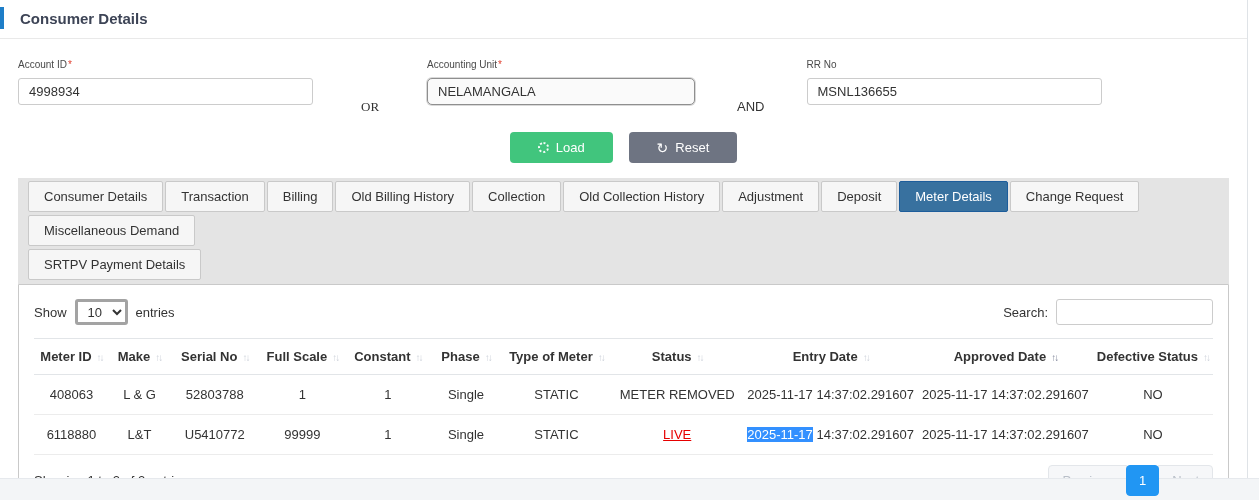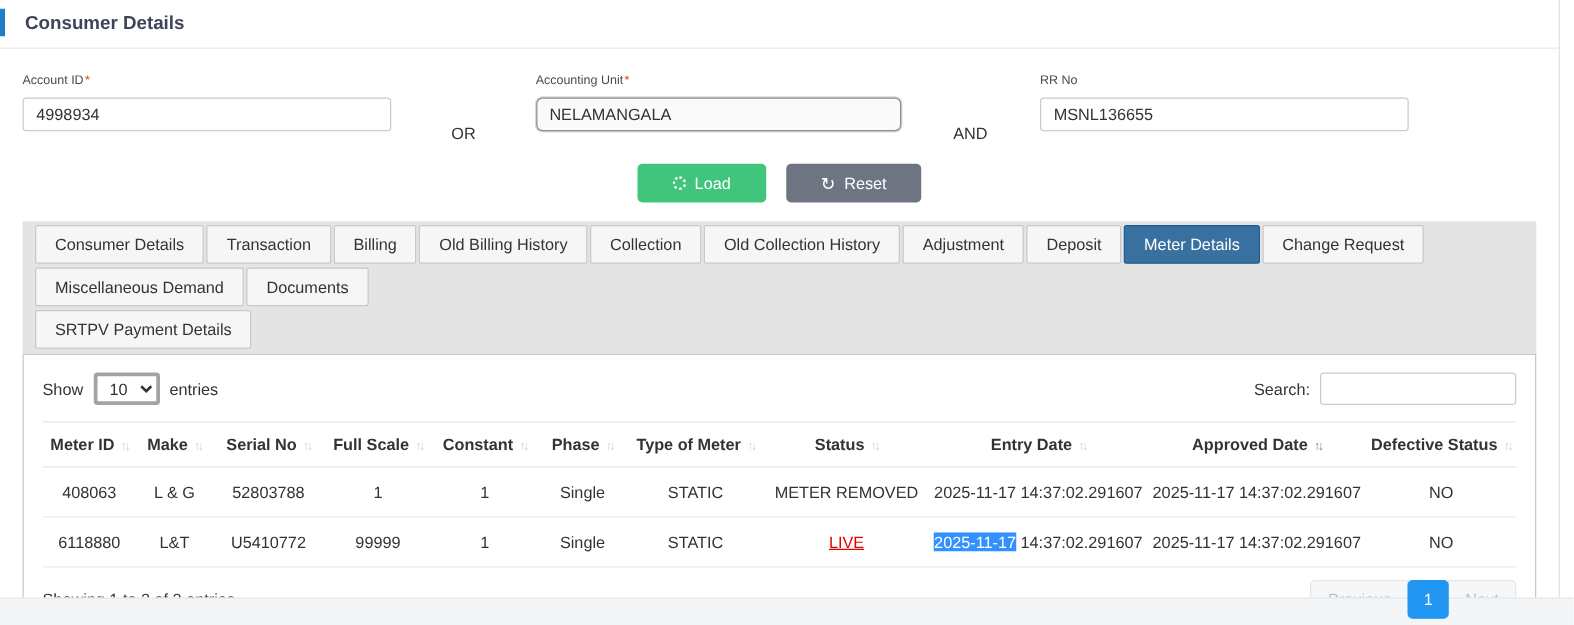--- a/index.html
+++ b/index.html
@@ -13,23 +13,23 @@
   .accent-bar { width:4px; height:22px; background:#1e7ec8; margin-right:16px; }
   .page-title { font-size:15px; font-weight:bold; color:#3d4456; }
   .header-divider { border-bottom:1px solid #e9e9e9; }
 
   
   .form-row { display:flex; align-items:flex-start; padding:20px 18px 0 18px; }
   .field { display:flex; flex-direction:column; }
   .field-label { font-size:10px; color:#4a4a4a; margin-bottom:8px; }
   .req { color:#e03e2d; margin-left:1px; }
   .text-input { height:27px; border:1px solid #ccc; border-radius:3px; padding:0 10px; font-size:13px; color:#333; width:295px; outline:none; font-family:"Liberation Sans", sans-serif; }
-  .text-input.readonly-look { width:292px; background:#fafafa; border:1px solid #8f8f8f; border-radius:5px; box-shadow:0 0 0 1px #d9d9d9; }
+  .text-input.readonly-look { width:268px; background:#fafafa; border:1px solid #8f8f8f; border-radius:5px; box-shadow:0 0 0 1px #d9d9d9; }
   .conjunction { font-size:13px; color:#333; padding-top:40px; }
-  .conj-or { margin-left:48px; margin-right:48px; }
+  .conj-or { margin-left:48px; margin-right:48px;font-family:Liberation Serif, serif; }
   .conj-and { margin-left:42px; margin-right:42px; }
 
   
   .actions-row { display:flex; justify-content:center; gap:16px; margin-top:17px; }
   .btn { display:inline-flex; align-items:center; gap:7px; border:none; border-radius:4px; padding:8px 28px; font-size:13px; color:#fff; cursor:pointer; font-family:"Liberation Sans", sans-serif; }
   .btn-load { background:#41c57d; }
   .btn-reset { background:#6e7482; }
   .spinner-icon { width:11px; height:11px; border:2px dotted rgba(255,255,255,.95); border-radius:50%; display:inline-block; }
   .reset-glyph { font-size:14px; line-height:1; }
 
@@ -110,21 +110,20 @@
           <div class="tab">Transaction</div>
           <div class="tab">Billing</div>
           <div class="tab">Old Billing History</div>
           <div class="tab">Collection</div>
           <div class="tab">Old Collection History</div>
           <div class="tab">Adjustment</div>
           <div class="tab">Deposit</div>
           <div class="tab active">Meter Details</div>
           <div class="tab">Change Request</div>
           <div class="tab">Miscellaneous Demand</div>
-          <div class="tab">Documents</div>
         </div>
       <div class="tab-row" id="tab-row-2">
           <div class="tab">SRTPV Payment Details</div>
         </div>
     </div>
 
     <div class="content-panel">
       <div class="controls-row">
         <div class="show-group">
           <span>Show</span>

